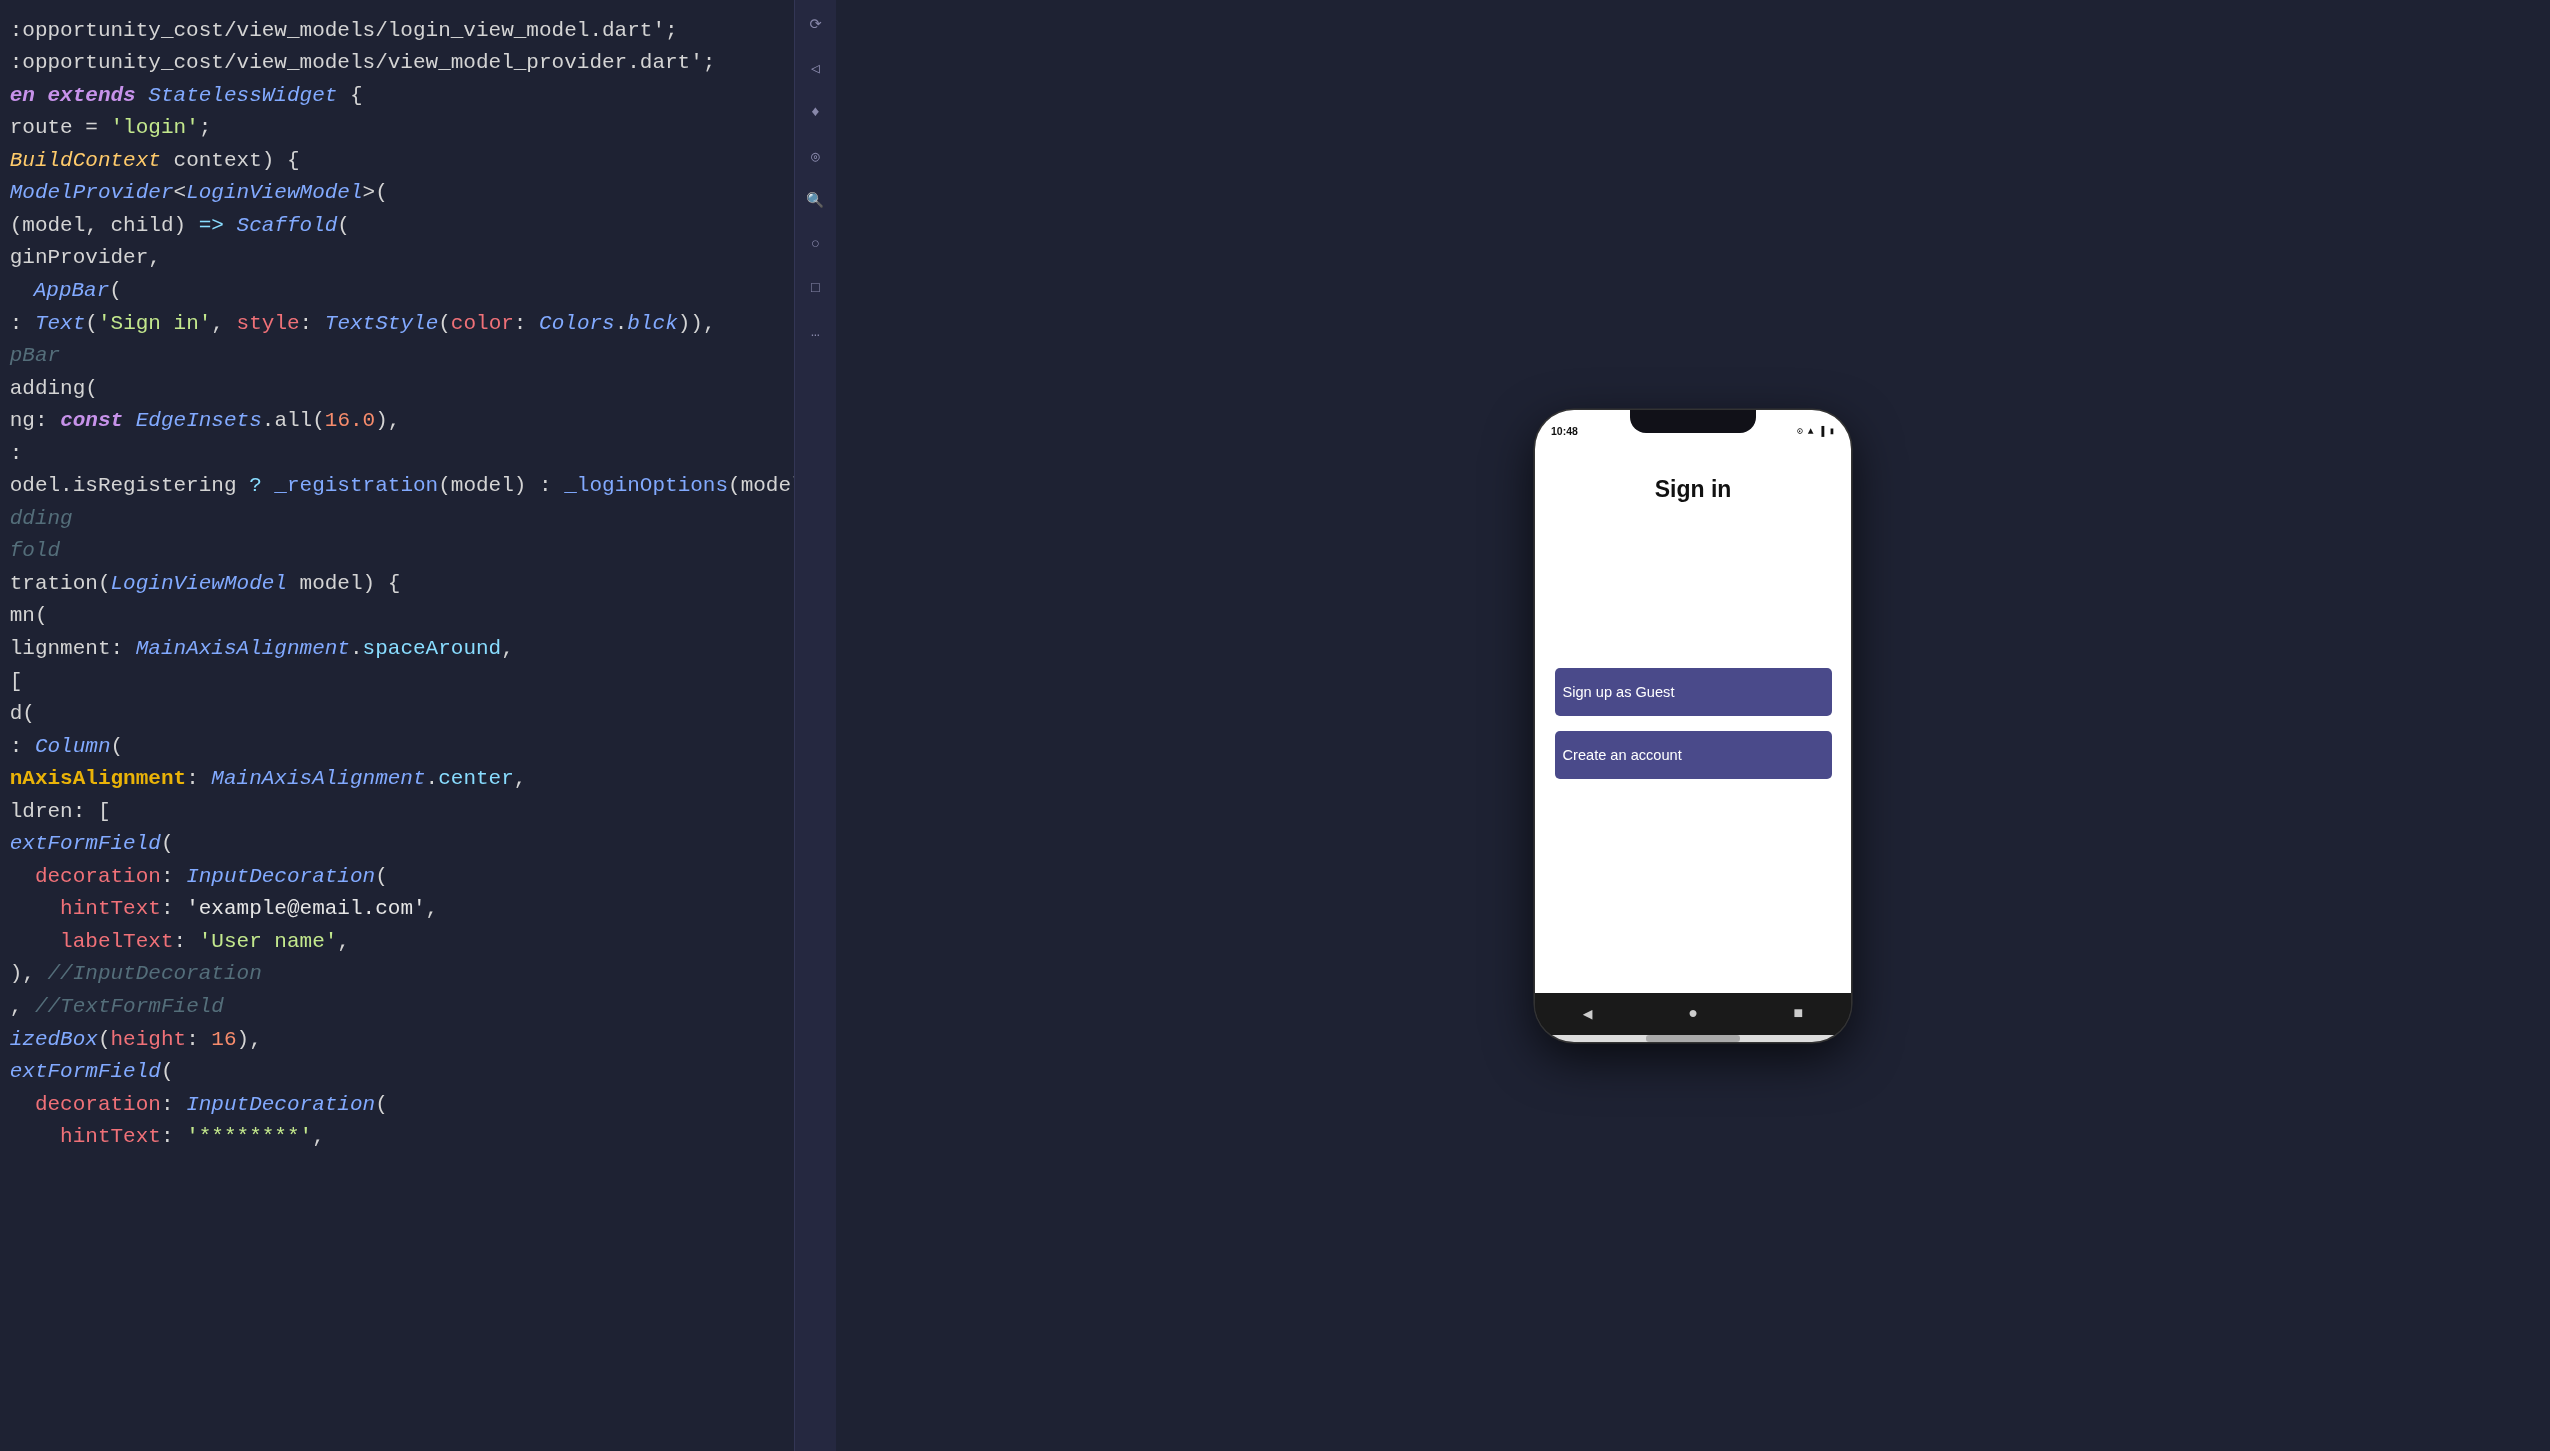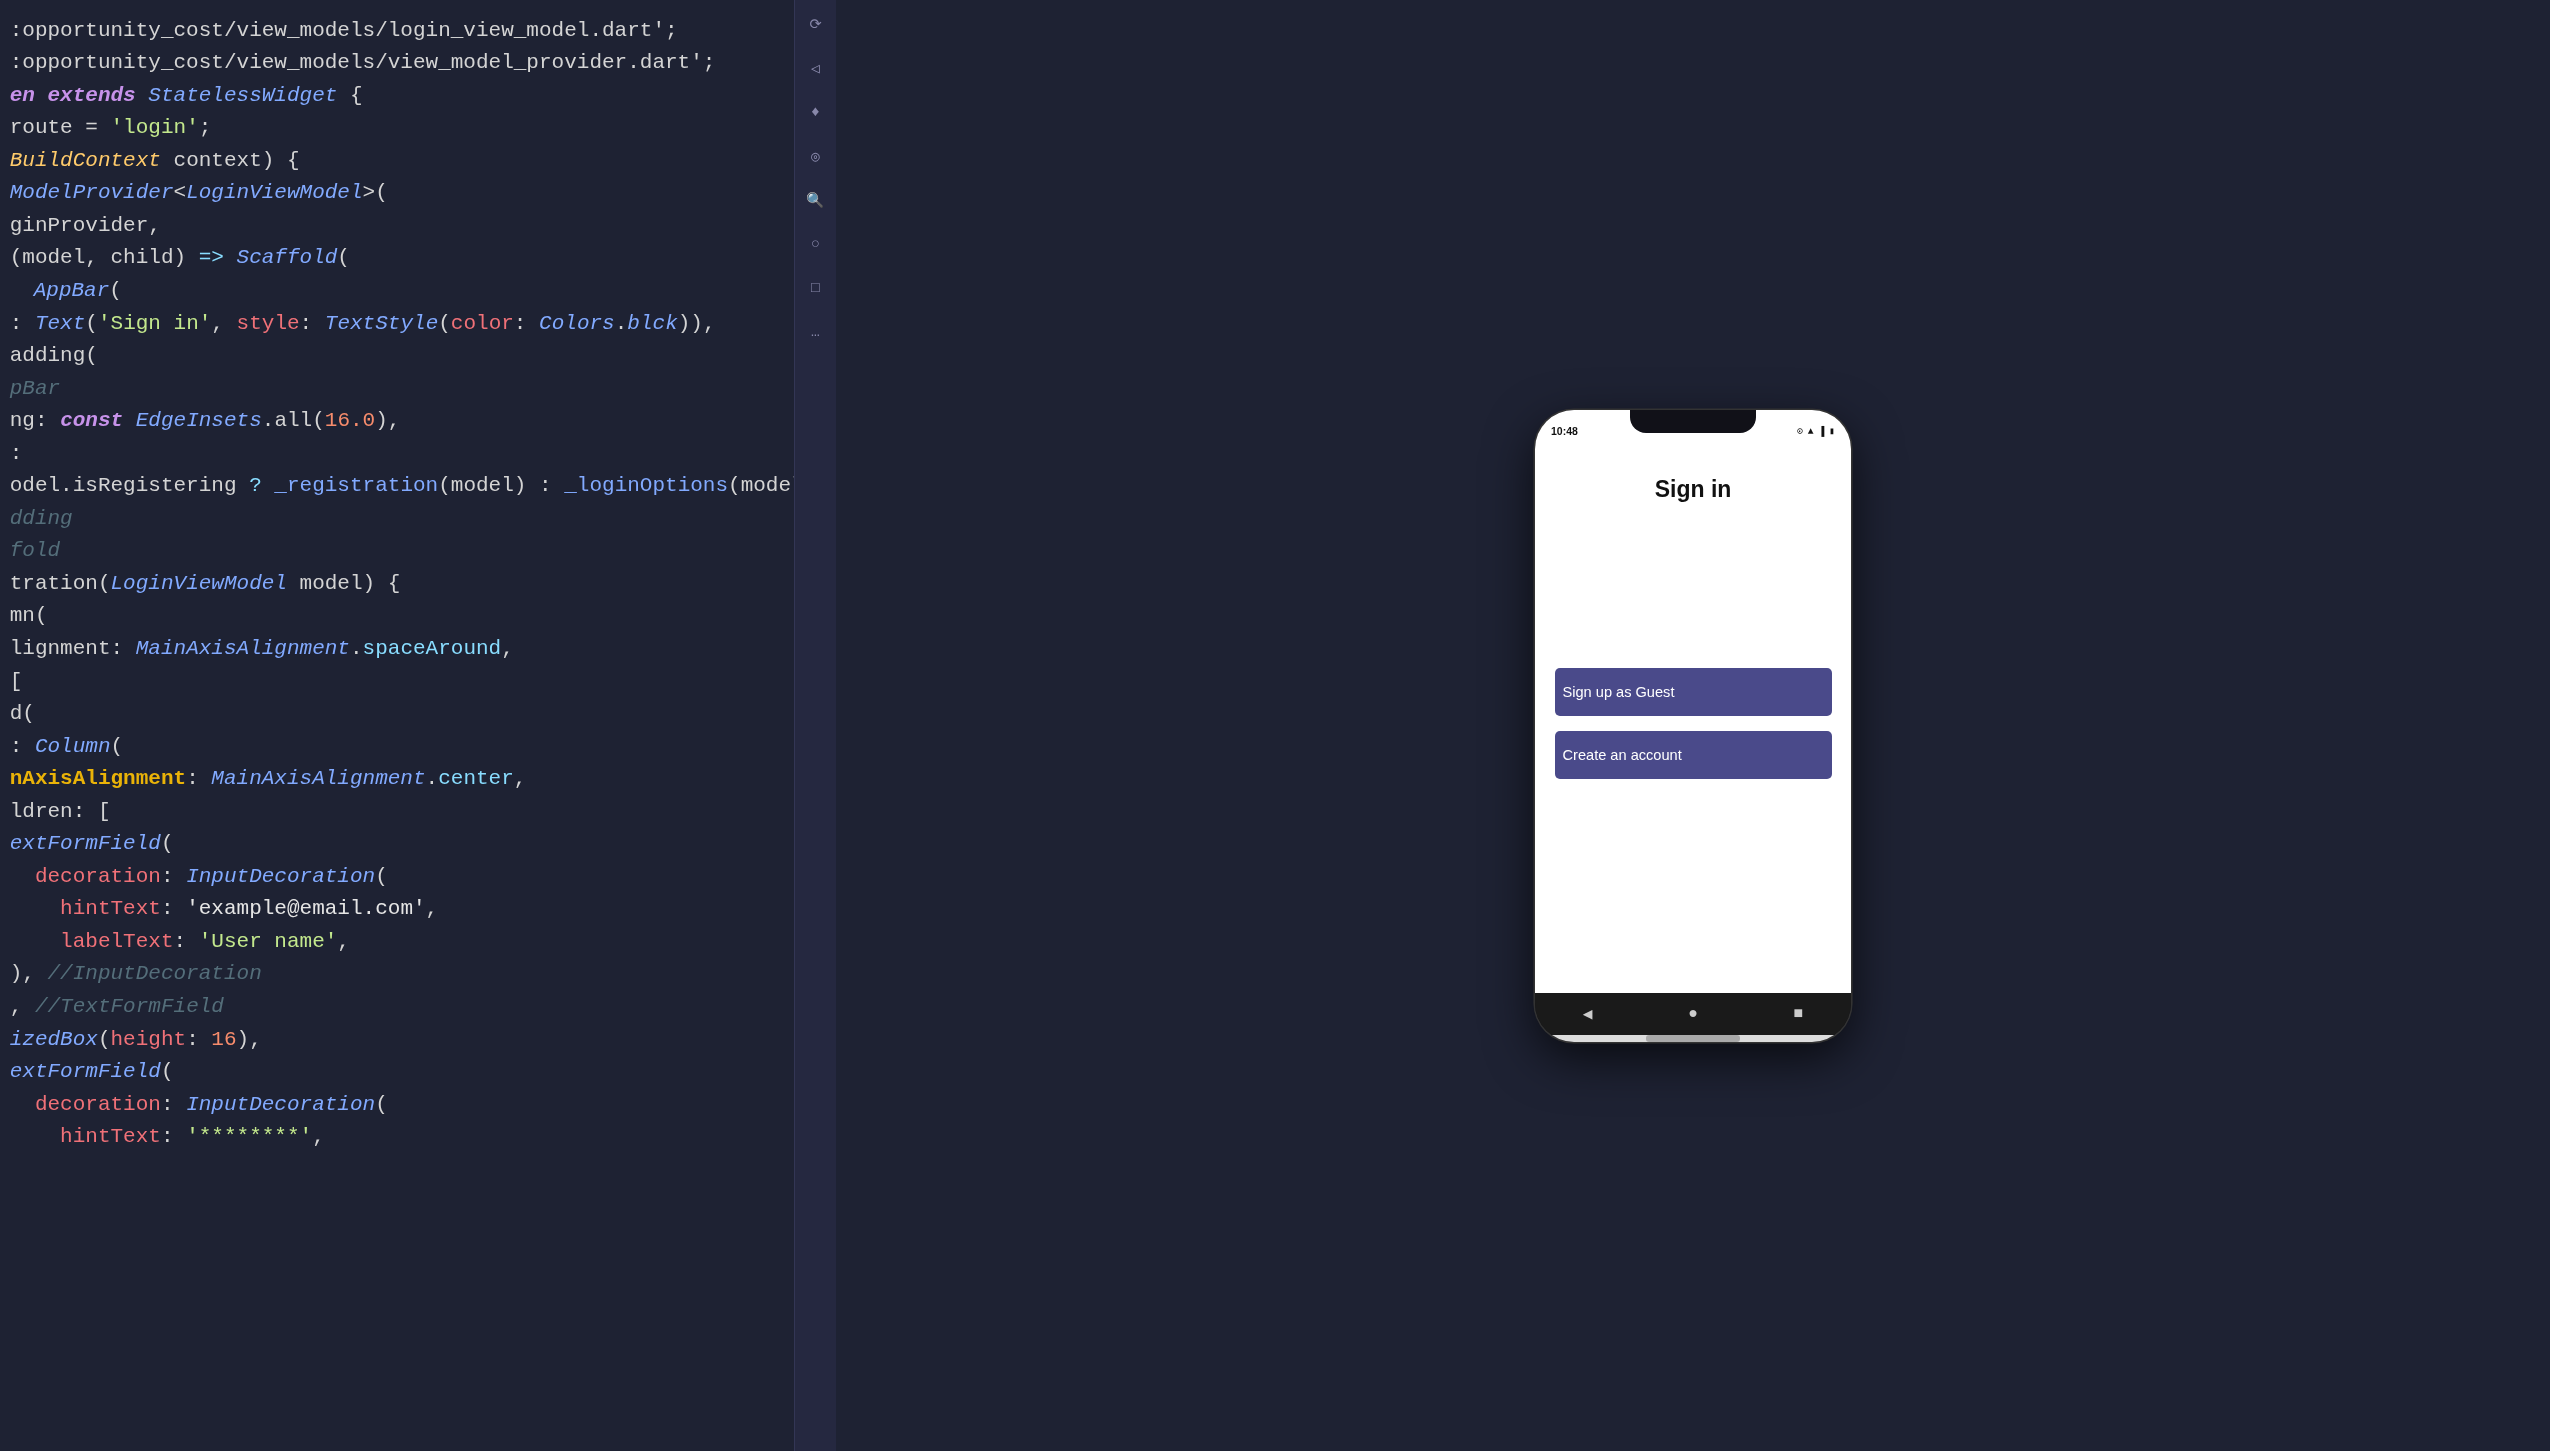--- a/index.html
+++ b/index.html
@@ -204,26 +204,26 @@
 <div id="code-panel">
 <div class="code-line"><span style="color: rgb(212, 212, 212);">:opportunity_cost/view_models/login_view_model.dart';</span></div>
     <div class="code-line"><span style="color: rgb(212, 212, 212);">:opportunity_cost/view_models/view_model_provider.dart';</span></div>
     <div class="code-line"><span style="color: rgb(212, 212, 212);"></span></div>
     <div class="code-line"><span style="color: rgb(199, 146, 234); font-style: italic; font-weight: bold;">en </span><span style="color: rgb(199, 146, 234); font-style: italic; font-weight: bold;">extends </span><span style="color: rgb(130, 170, 255); font-style: italic;">StatelessWidget</span><span style="color: rgb(212, 212, 212);"> {</span></div>
     <div class="code-line"><span style="color: rgb(212, 212, 212);">route = </span><span style="color: rgb(195, 232, 141);">'login'</span><span style="color: rgb(212, 212, 212);">;</span></div>
     <div class="code-line"><span style="color: rgb(212, 212, 212);"></span></div>
     <div class="code-line"><span style="color: rgb(212, 212, 212);"></span></div>
     <div class="code-line"><span style="color: rgb(255, 203, 107); font-style: italic;">BuildContext</span><span style="color: rgb(212, 212, 212);"> context) {</span></div>
     <div class="code-line"><span style="color: rgb(130, 170, 255); font-style: italic;">ModelProvider</span><span style="color: rgb(212, 212, 212);">&lt;</span><span style="color: rgb(130, 170, 255); font-style: italic;">LoginViewModel</span><span style="color: rgb(212, 212, 212);">&gt;(</span></div>
+    <div class="code-line"><span style="color: rgb(212, 212, 212);">(model, child) </span><span style="color: rgb(137, 221, 255);">=&gt; </span><span style="color: rgb(130, 170, 255); font-style: italic;">Scaffold</span><span style="color: rgb(212, 212, 212);">(</span></div>
     <div class="code-line"><span style="color: rgb(212, 212, 212);">ginProvider,</span></div>
-    <div class="code-line"><span style="color: rgb(212, 212, 212);">(model, child) </span><span style="color: rgb(137, 221, 255);">=&gt; </span><span style="color: rgb(130, 170, 255); font-style: italic;">Scaffold</span><span style="color: rgb(212, 212, 212);">(</span></div>
     <div class="code-line"><span style="color: rgb(130, 170, 255); font-style: italic; margin-left: 24px;">AppBar</span><span style="color: rgb(212, 212, 212);">(</span></div>
     <div class="code-line"><span style="color: rgb(212, 212, 212);">: </span><span style="color: rgb(130, 170, 255); font-style: italic;">Text</span><span style="color: rgb(212, 212, 212);">(</span><span style="color: rgb(195, 232, 141);">'Sign in'</span><span style="color: rgb(212, 212, 212);">, </span><span style="color: rgb(240, 113, 120);">style</span><span style="color: rgb(212, 212, 212);">: </span><span style="color: rgb(130, 170, 255); font-style: italic;">TextStyle</span><span style="color: rgb(212, 212, 212);">(</span><span style="color: rgb(240, 113, 120);">color</span><span style="color: rgb(212, 212, 212);">: </span><span style="color: rgb(130, 170, 255); font-style: italic;">Colors</span><span style="color: rgb(212, 212, 212);">.</span><span style="color: rgb(130, 170, 255); font-style: italic;">bl</span><span style="color: rgb(130, 170, 255); font-style: italic;">ck</span><span style="color: rgb(212, 212, 212);">))</span><span style="color: rgb(212, 212, 212);">,</span></div>
+    <div class="code-line"><span style="color: rgb(84, 110, 122); font-style: italic;">pBar</span></div>
     <div class="code-line"><span style="color: rgb(212, 212, 212);">adding(</span></div>
-    <div class="code-line"><span style="color: rgb(84, 110, 122); font-style: italic;">pBar</span></div>
     <div class="code-line"><span style="color: rgb(212, 212, 212);">ng</span><span style="color: rgb(212, 212, 212);">: </span><span style="color: rgb(199, 146, 234); font-style: italic; font-weight: bold;">const </span><span style="color: rgb(130, 170, 255); font-style: italic;">EdgeInsets</span><span style="color: rgb(212, 212, 212);">.all(</span><span style="color: rgb(247, 140, 108);">16.0</span><span style="color: rgb(212, 212, 212);">),</span></div>
     <div class="code-line"><span style="color: rgb(212, 212, 212);">:</span></div>
     <div class="code-line"><span style="color: rgb(212, 212, 212);">odel.isRegistering </span><span style="color: rgb(137, 221, 255);">? </span><span style="color: rgb(130, 170, 255);">_registration</span><span style="color: rgb(212, 212, 212);">(model) : </span><span style="color: rgb(130, 170, 255);">_loginOptions</span><span style="color: rgb(212, 212, 212);">(model),</span></div>
     <div class="code-line"><span style="color: rgb(84, 110, 122); font-style: italic;">dding</span></div>
     <div class="code-line"><span style="color: rgb(84, 110, 122); font-style: italic;">fold</span></div>
     <div class="code-line"><span style="color: rgb(212, 212, 212);"></span></div>
     <div class="code-line"><span style="color: rgb(212, 212, 212);"></span></div>
     <div class="code-line"><span style="color: rgb(212, 212, 212);">tration(</span><span style="color: rgb(130, 170, 255); font-style: italic;">LoginViewModel</span><span style="color: rgb(212, 212, 212);"> model) {</span></div>
     <div class="code-line"><span style="color: rgb(212, 212, 212);">mn(</span></div>
     <div class="code-line"><span style="color: rgb(212, 212, 212);">lignment</span><span style="color: rgb(212, 212, 212);">: </span><span style="color: rgb(130, 170, 255); font-style: italic;">MainAxisAlignment</span><span style="color: rgb(212, 212, 212);">.</span><span style="color: rgb(137, 221, 255);">spaceAround</span><span style="color: rgb(212, 212, 212);">,</span></div>

